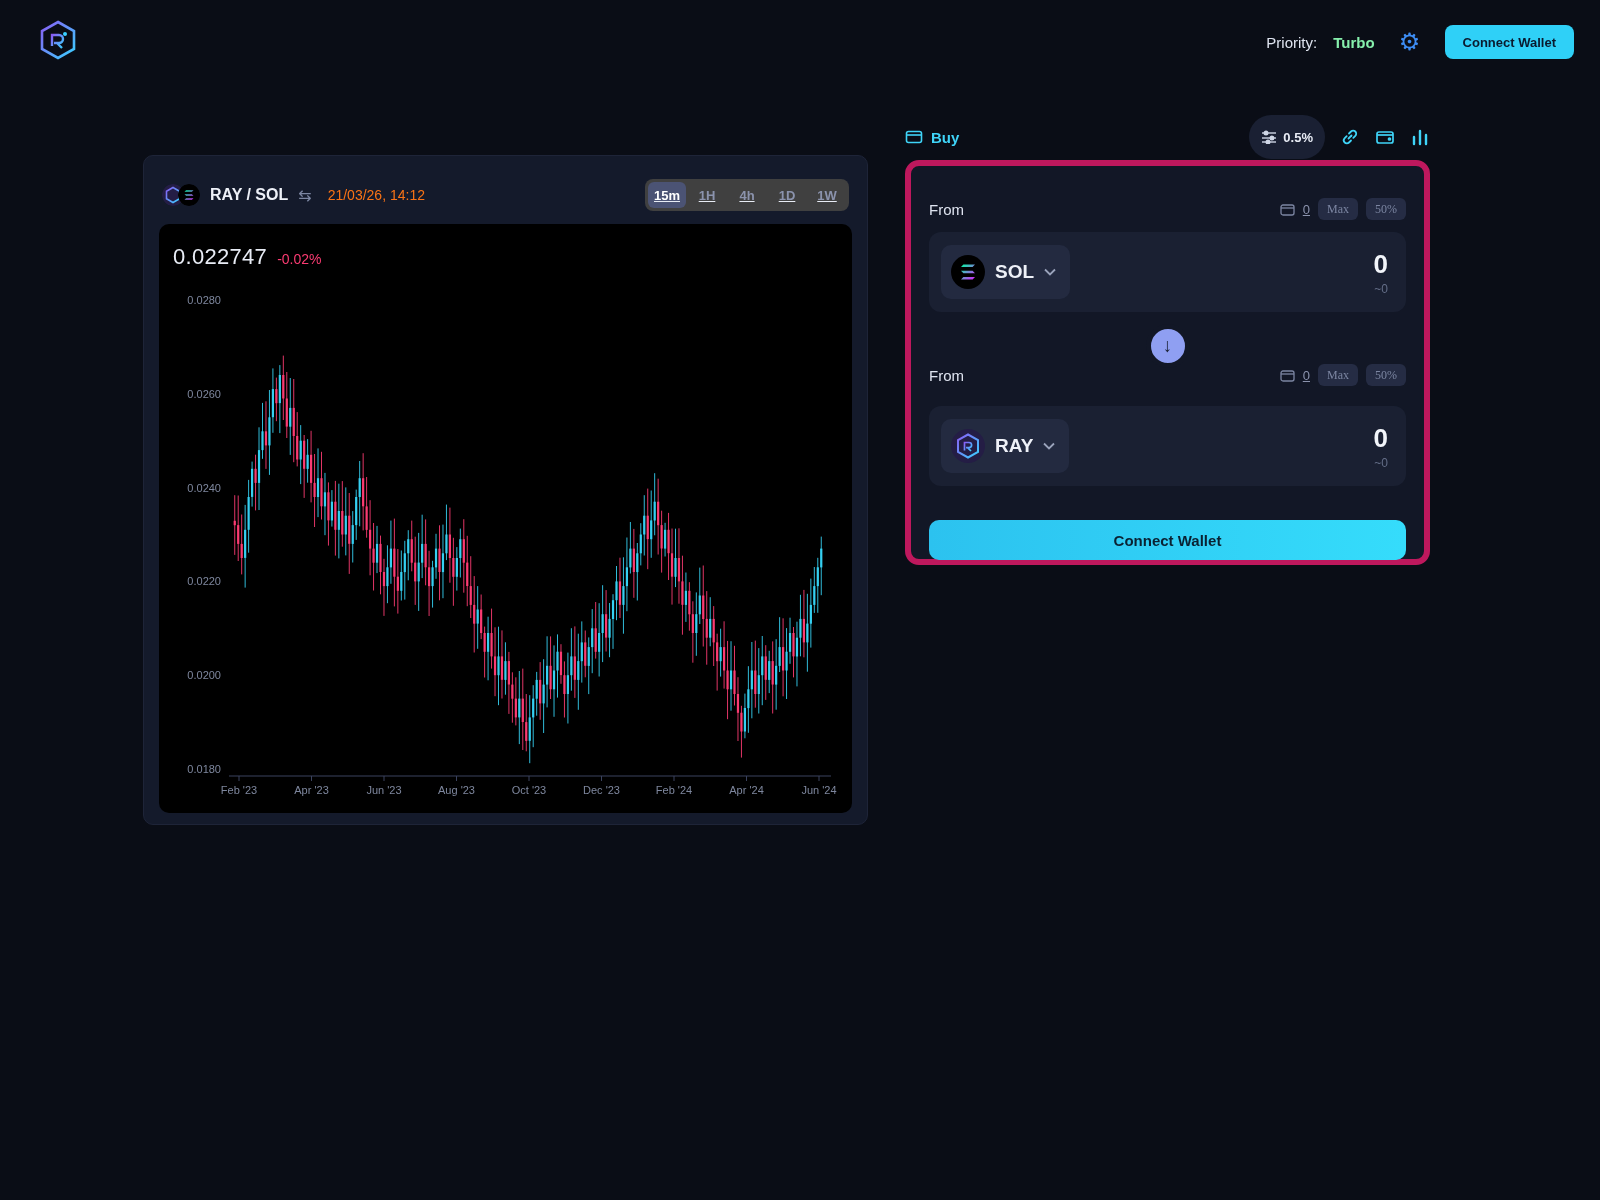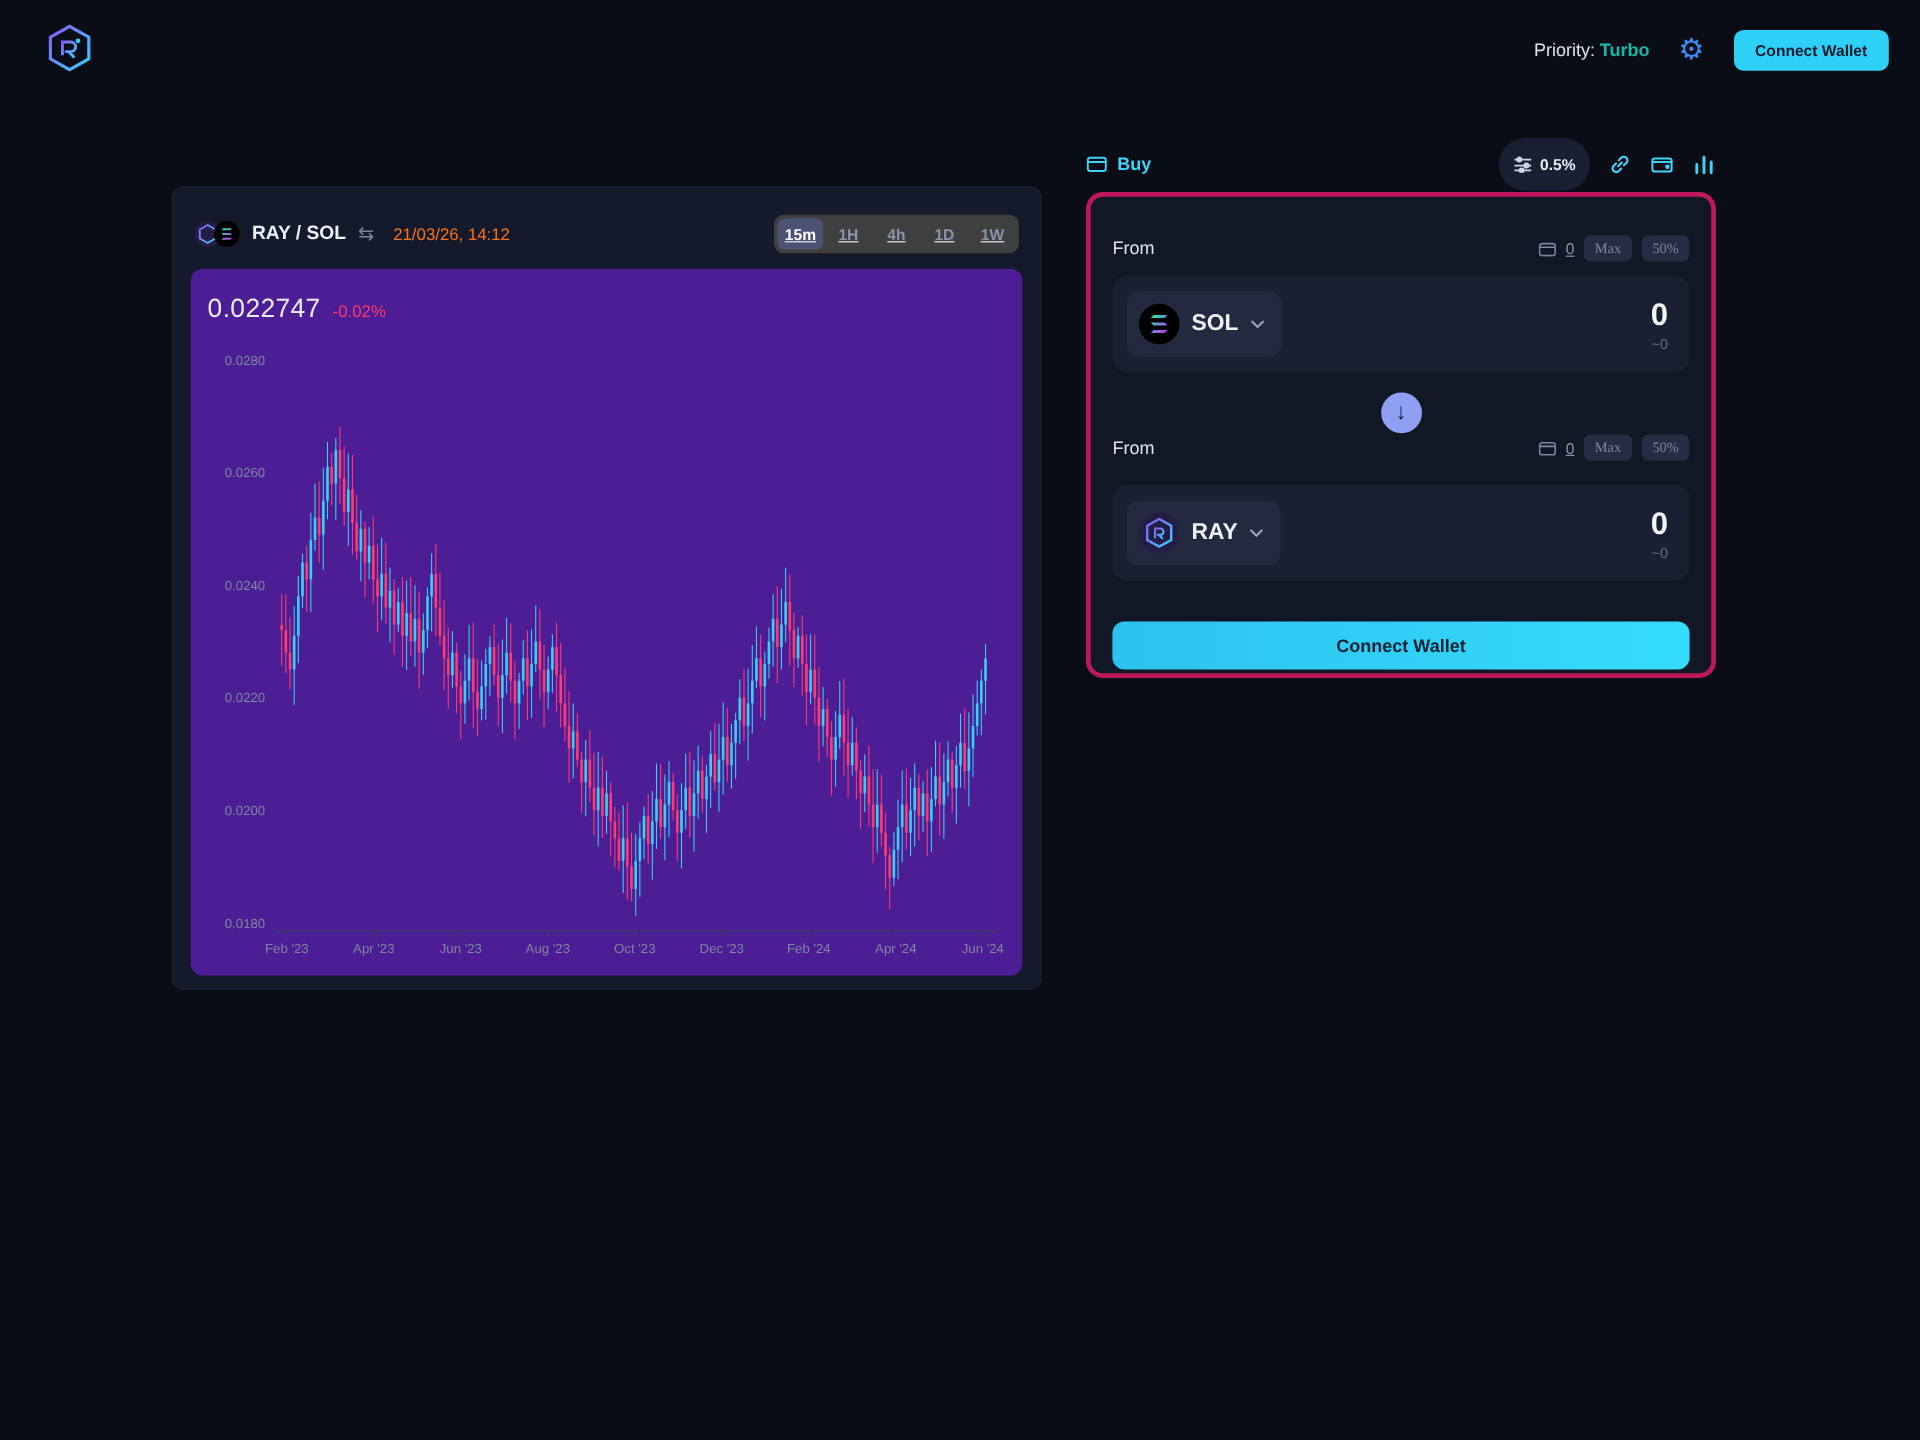--- a/index.html
+++ b/index.html
@@ -9,60 +9,60 @@
 
   
   .header { position:absolute; top:0; left:0; width:1600px; height:84px; display:flex; align-items:center; }
   .logo { position:absolute; left:36px; top:18px; width:44px; height:44px; cursor:pointer; }
   .nav { position:absolute; left:193px; top:0; height:84px; display:flex; align-items:center; gap:46px; }
   .nav-link { font-size:17px; color:#5b6478; cursor:pointer; display:flex; align-items:center; gap:6px; }
   .nav-link.active { color:#eef1f8; font-weight:600; }
   .nav-chev { font-size:11px; color:#5b6478; position:relative; top:1px; }
   .hdr-right { position:absolute; right:26px; top:0; height:84px; display:flex; align-items:center; gap:22px; }
   .priority { font-size:15px; color:#dfe4f0; }
-  .priority b { color:#14b8a6; font-weight:600; margin-left:4px; }
+  .priority b { color:#86efac; font-weight:600; margin-left:16px; }
   .gear { width:26px; height:26px; color:#3d8df5; font-size:24px; line-height:26px; text-align:center; cursor:pointer; }
   .btn-cw { background:#2fd0f7; color:#0a1a2e; border:none; border-radius:8px; height:34px; padding:0 18px;
             font-size:13px; font-weight:700; font-family:inherit; cursor:pointer; }
 
   
   .chart-card { position:absolute; left:143px; top:155px; width:725px; height:670px; background:#141a2b;
                 border:1px solid #1e2438; border-radius:10px; }
   .cc-head { display:flex; align-items:center; justify-content:space-between; padding:14px 18px 0 18px; height:64px; }
   .cc-left { display:flex; align-items:center; gap:10px; }
   .pair-icons { display:flex; align-items:center; }
   .pair-icons .pi { width:22px; height:22px; border-radius:50%; }
   .pair-icons .pi + .pi { margin-left:-6px; }
   .pair-name { font-size:16px; font-weight:700; color:#eef1f8; }
   .pair-switch { color:#7c86a2; font-size:16px; cursor:pointer; }
   .cc-time { font-size:14px; color:#f97316; margin-left:6px; }
   .tf-group { background:#404040; border-radius:8px; padding:3px; display:flex; gap:2px;text-decoration:underline; }
   .tf { width:38px; height:26px; border:none; background:transparent; color:#8b93ad; font-size:13px; font-weight:600;
         border-radius:6px; cursor:pointer; font-family:inherit; }
   .tf.active { background:#4b5374; color:#ffffff; }
 
-  .chart-panel { position:absolute; left:15px; top:68px; width:693px; height:589px; background:#4c1d95; border-radius:10px;text-align:right; }
+  .chart-panel { position:absolute; left:15px; top:68px; width:693px; height:589px; background:#000000; border-radius:10px;text-align:right; }
   .price-block { position:absolute; left:14px; top:20px; display:flex; align-items:baseline; gap:10px; z-index:2; }
   .price { font-size:22px; color:#e8ecf5; letter-spacing:0.3px; }
   .change { font-size:14px; color:#fb3b72; }
   #chart-svg { position:absolute; left:0; top:0; }
   .axlbl { fill:#7e879e; font-size:11px; font-family:"Liberation Sans", sans-serif; }
 
   
   .buy-row { position:absolute; left:905px; top:122px; width:525px; height:30px; display:flex;
              align-items:center; justify-content:space-between; }
   .buy-left { display:flex; align-items:center; gap:8px; color:#3fd4f8; font-size:15px; font-weight:600; cursor:pointer; }
   .buy-tools { display:flex; align-items:center; gap:15px; }
   .slip-pill { display:flex; align-items:center; gap:6px; background:#1a2033; border-radius:999px; height:44px;
                padding:0 12px; cursor:pointer; }
   .slip-pill span { color:#e8ecf5; font-size:13px; font-weight:600; }
   .tool-ic { width:20px; height:20px; color:#3fd4f8; cursor:pointer; }
 
   .swap-card { position:absolute; left:905px; top:160px; width:525px; height:405px; background:#121726;
-               border:4px solid #be185d; border-radius:14px; }
+               border:6px solid #be185d; border-radius:14px; }
   .from-row { position:absolute; left:18px; right:18px; height:26px; display:flex; align-items:center; justify-content:space-between; }
   .from-row.r1 { top:30px; } .from-row.r2 { top:196px; }
   .from-lbl { font-size:15px; color:#dfe4f0; }
   .bal-cluster { display:flex; align-items:center; gap:8px; }
   .bal-wallet { color:#7c86a2; width:15px; height:13px; }
   .bal-val { font-size:13px; color:#8b93ad; text-decoration:underline; cursor:pointer; }
   .chip { background:#252c44; color:#7c86a2; font-size:12px; border:none; border-radius:6px; height:22px;
           padding:0 9px; cursor:pointer; font-family:Liberation Serif, serif; }
 
   .token-box { position:absolute; left:18px; right:18px; height:80px; background:#1a2032; border-radius:12px;

